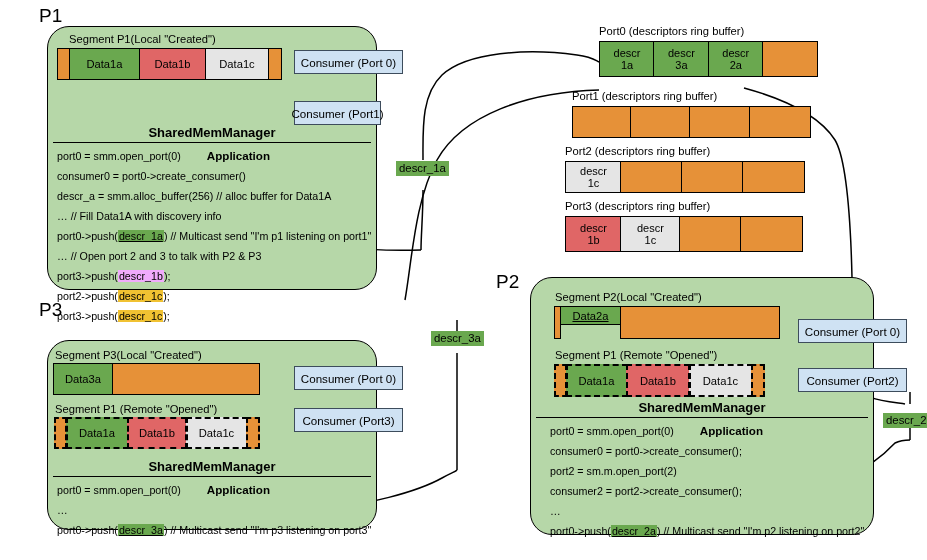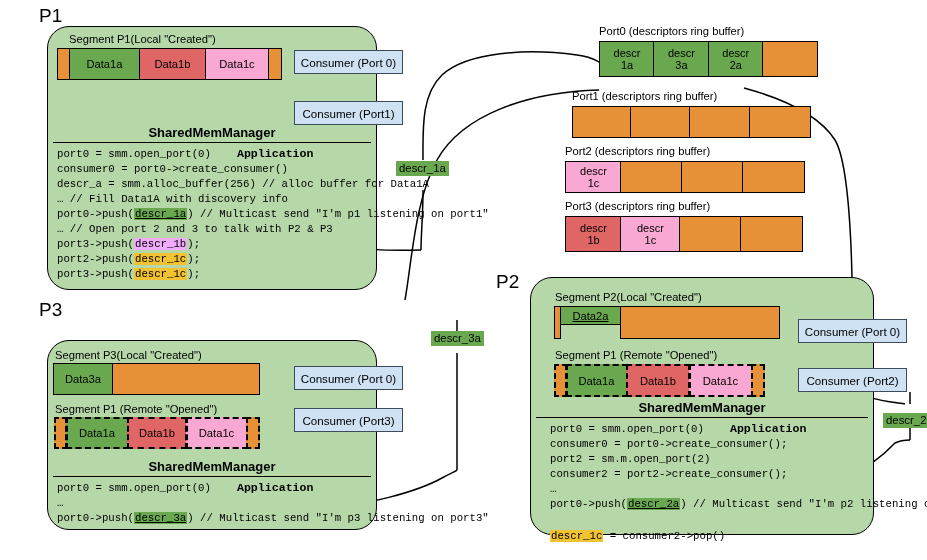--- a/index.html
+++ b/index.html
@@ -29,38 +29,38 @@
     box-sizing:border-box;
     border:1.5px solid #000;
     display:flex;align-items:center;justify-content:center;
     font-size:11.2px;color:#000;white-space:nowrap;
     margin-right:-1.5px;
   }
   .blk:last-child{margin-right:0;}
   .blk.dash{border-style:dashed;border-width:2px;}
   .c-green{background:#6aa84f;}
   .c-red{background:#e06666;}
-  .c-yellow{background:#f9a8d4;}
+  .c-yellow{background:#e5e5e5;}
   .c-orange{background:#e69138;}
 
   
   .consumer{
     background:#cfe2f3;border:1.2px solid #3d4c5c;
     display:flex;align-items:center;justify-content:center;
     font-size:11.6px;color:#000;white-space:nowrap;
   }
 
   
   .smm-title{
     font-size:13px;font-weight:bold;color:#000;text-align:center;
     line-height:1.1;
   }
   .hrule{background:#000;height:1.2px;}
   .code{
-    font-size:10.7px;color:#000;line-height:15px;white-space:nowrap;font-family:Liberation Mono, monospace;
+    font-size:10.7px;color:#000;line-height:20px;white-space:nowrap;
   }
   .code .app{font-weight:bold;font-size:11.6px;padding-left:26px;}
   .hl{padding:0 1px;}
   .hl-g{background:#6aa84f;}
   .hl-y{background:#f1c232;}
   .hl-r{background:#f0abfc;}
   .u{text-decoration:underline;}
 
   
   .ring-cap{font-size:11.2px;color:#000;white-space:nowrap;line-height:1.1;}
@@ -117,21 +117,21 @@
 
   <div class="abs bar" style="left:40px;top:48px;">
     <div class="blk c-orange" style="width:13px;height:32px;"></div>
     <div class="blk c-green" style="width:72px;height:32px;">Data1a</div>
     <div class="blk c-red" style="width:67px;height:32px;">Data1b</div>
     <div class="blk c-yellow" style="width:65px;height:32px;">Data1c</div>
     <div class="blk c-orange" style="width:14px;height:32px;"></div>
   </div>
 
   <div class="abs consumer" style="left:277px;top:50px;width:109px;height:24px;">Consumer (Port 0)</div>
-  <div class="abs consumer" style="left:277px;top:101px;width:109px;height:24px;text-align:center;">Consumer (Port1)</div>
+  <div class="abs consumer" style="left:277px;top:101px;width:87px;height:24px;text-align:center;">Consumer (Port1)</div>
 
   <div class="abs smm-title" style="left:36px;top:126px;width:318px;">SharedMemManager</div>
   <div class="abs hrule" style="left:36px;top:142px;width:318px;"></div>
 
   <div class="abs code" style="left:40px;top:146px;width:318px;">
     <div><span>port0 = smm.open_port(0)</span><span class="app">Application</span></div>
     <div>consumer0 = port0-&gt;create_consumer()</div>
     <div>descr_a = smm.alloc_buffer(256) // alloc buffer for Data1A</div>
     <div>… // Fill Data1A with discovery info</div>
     <div>port0-&gt;push(<span class="hl hl-g u">descr_1a</span>) // Multicast send "I'm p1 listening on port1"</div>

